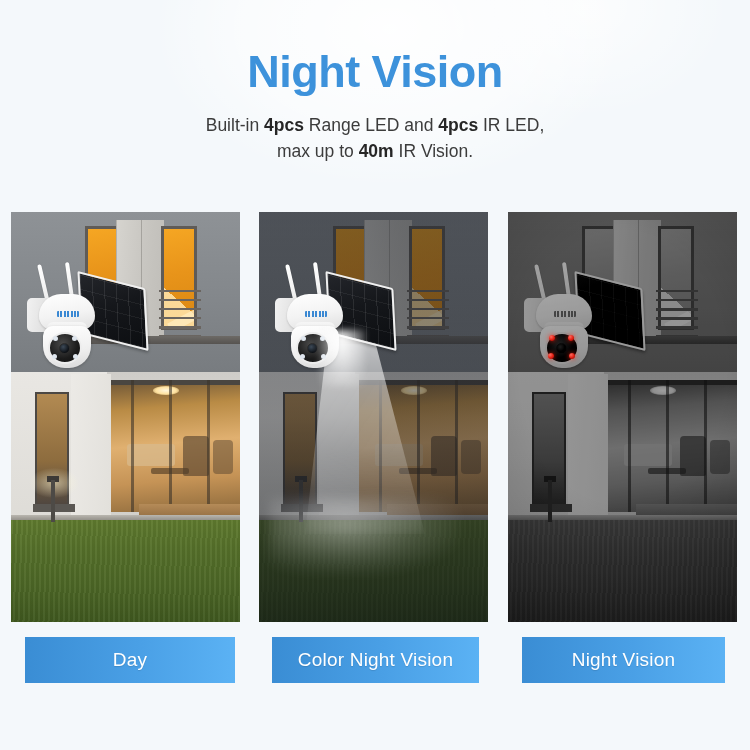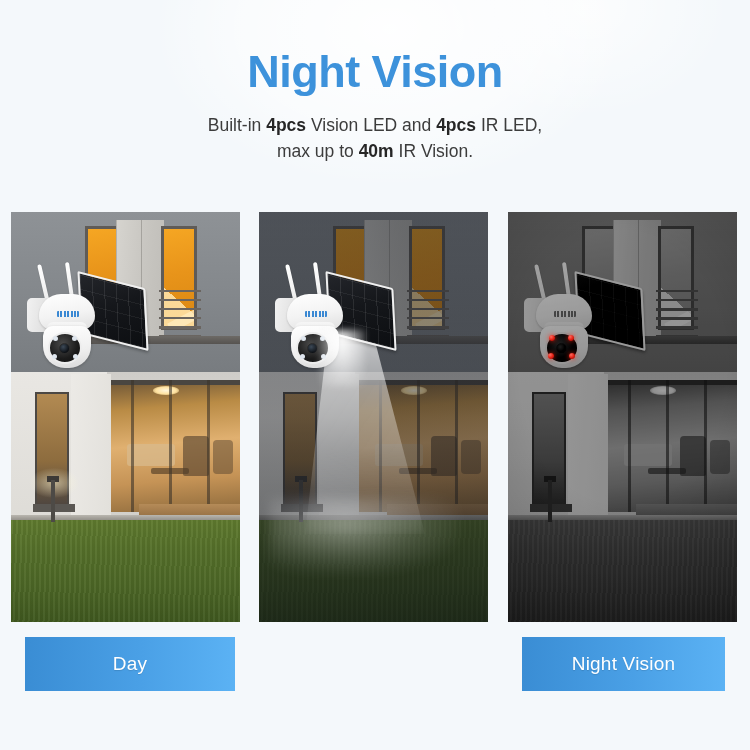--- a/index.html
+++ b/index.html
@@ -359,21 +359,21 @@
     transform: rotate(10deg);
     border-radius: 2px;
   }
 
   
   .labels {
     position: absolute; left: 0; top: 637px; width: 750px; height: 48px;
     z-index: 4;
   }
   .label-bar {
-    position: absolute; top: 0; height: 54px;
+    position: absolute; top: 0; height: 46px;
     display: flex; align-items: center; justify-content: center;
     color: #ffffff;
     font-size: 19px;
     letter-spacing: 0.2px;
     background: linear-gradient(90deg, #3a8dd4 0%, #4aa0e6 55%, #5bb2f4 100%);
     text-shadow: 0 1px 1px rgba(0,0,0,0.12);
   }
   .lb-1 { left: 25px;  width: 210px; }
   .lb-2 { left: 272px; width: 207px; }
   .lb-3 { left: 522px; width: 203px; }
@@ -381,21 +381,21 @@
 </head>
 <body>
 
 <div class="bg-glow"></div>
 
 <div class="header">
   <div class="page-title" style="color: rgb(61, 146, 219);">
     <span>Night Vision</span>
   </div>
   <div class="subtitle">
-    <div><span>Built-in </span><span class="b">4pcs</span><span> Vision LED and </span><span class="b">4pcs</span><span> IR LED,</span></div>
+    <div><span>Built-in </span><span class="b">4pcs</span><span> Range LED and </span><span class="b">4pcs</span><span> IR LED,</span></div>
     <div><span>max up to </span><span class="b">40m</span><span> IR Vision.</span></div>
   </div>
 </div>
 
 <div class="panels">
 
   <div class="panel panel-1">
     <div class="scene">
       <div class="wall-upper"></div>
       <div class="win win-a">
@@ -602,16 +602,19 @@
     </div>
     <div class="mono-vignette"></div>
   </div>
 
 </div>
 
 <div class="labels">
   <div class="label-bar lb-1">
     <span>Day</span>
   </div>
+  <div class="label-bar lb-2">
+    <span>Color Night Vision</span>
+  </div>
   <div class="label-bar lb-3">
     <span>Night Vision</span>
   </div>
 </div>
 
 </body></html>

